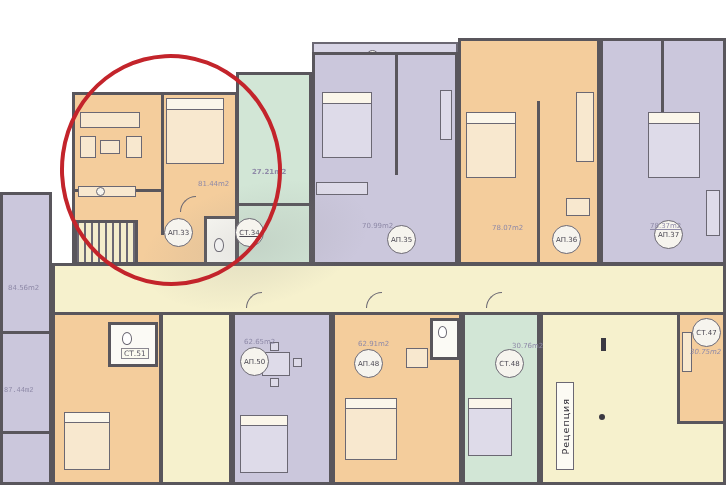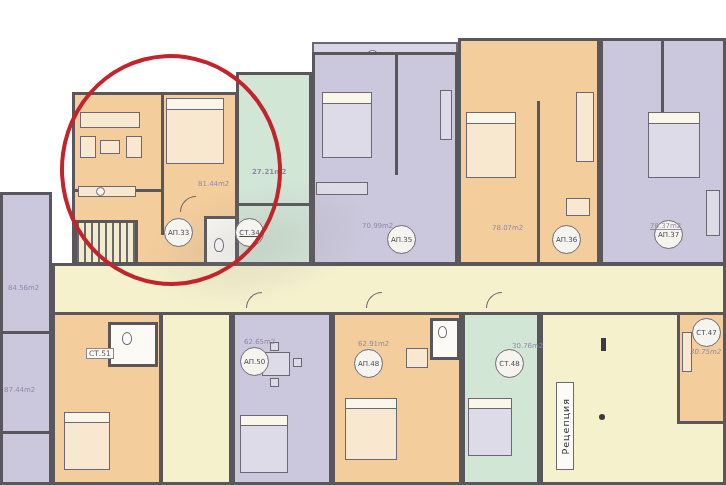--- a/index.html
+++ b/index.html
@@ -23,21 +23,21 @@
   .circ{position:absolute;box-sizing:border-box;border:1px solid #6b6873;border-radius:50%;background:#f7f5ee;}
   .toilet{position:absolute;box-sizing:border-box;border:1px solid #6b6873;border-radius:50% 50% 45% 45%;background:#ffffff;}
   .door{position:absolute;box-sizing:border-box;border:1.5px solid #6b6873;border-right:none;border-bottom:none;
         border-radius:100% 0 0 0;background:transparent;}
   .colmark{position:absolute;background:#3b3941;}
   .ucircle{position:absolute;width:27px;height:27px;border-radius:50%;background:#f6f4ee;
            border:1.5px solid #6b6873;display:flex;align-items:center;justify-content:center;
            font-size:7px;color:#4a4752;z-index:30;}
   .area{position:absolute;font-size:7px;color:#8f8aa8;white-space:nowrap;z-index:30;}
   .stlabel{position:absolute;font-size:7.5px;color:#5b5864;background:#fbfaf0;border:1px solid #8a8790;
-           padding:0 2px;z-index:30;}
+           padding:0 2px;z-index:30;margin-left:35px;}
   .recept{position:absolute;box-sizing:border-box;background:#fcfbf4;border:1.5px solid #6b6873;
           display:flex;align-items:center;justify-content:center;z-index:30;}
   .recept span{writing-mode:vertical-rl;transform:rotate(180deg);font-size:9.5px;letter-spacing:1px;color:#33313a;}
   .hl-ellipse{position:absolute;border:4px solid #c3242b;border-radius:50%;z-index:40;transform:rotate(-3deg);}
   .wm{position:absolute;z-index:25;pointer-events:none;
       background:radial-gradient(ellipse at center, rgba(140,140,140,.20) 0%, rgba(140,140,140,.08) 45%, transparent 72%);
       transform:rotate(-14deg);border-radius:50%;}
 </style>
 </head>
 <body>
@@ -183,21 +183,21 @@
       <span>СТ.47</span>
     </div>
   <div class="stlabel" style="left:86px;top:348px;">СТ.51</div>
 
   <div class="area" style="left:198px;top:180px;">81.44m2</div>
   <div class="area" style="left:252px;top:168px;font-weight:bold;">27.21m2</div>
   <div class="area" style="left:362px;top:222px;">70.99m2</div>
   <div class="area" style="left:492px;top:224px;">78.07m2</div>
   <div class="area" style="left:650px;top:222px;text-decoration:underline;">78.37m2</div>
   <div class="area" style="left:8px;top:284px;">84.56m2</div>
-  <div class="area" style="left:4px;top:386px;">87.44m2</div>
+  <div class="area" style="left:4px;top:386px;font-family:Liberation Mono, monospace;">87.44m2</div>
   <div class="area" style="left:244px;top:338px;">62.65m2</div>
   <div class="area" style="left:358px;top:340px;">62.91m2</div>
   <div class="area" style="left:512px;top:342px;">30.76m2</div>
   <div class="area" style="left:690px;top:348px;font-style:italic;">30.75m2</div>
 
   <div class="recept" style="left:556px;top:382px;width:18px;height:88px;">
     <span>Рецепция</span>
   </div>
 
   <div class="hl-ellipse" style="left:60px;top:54px;width:214px;height:224px;"></div>

